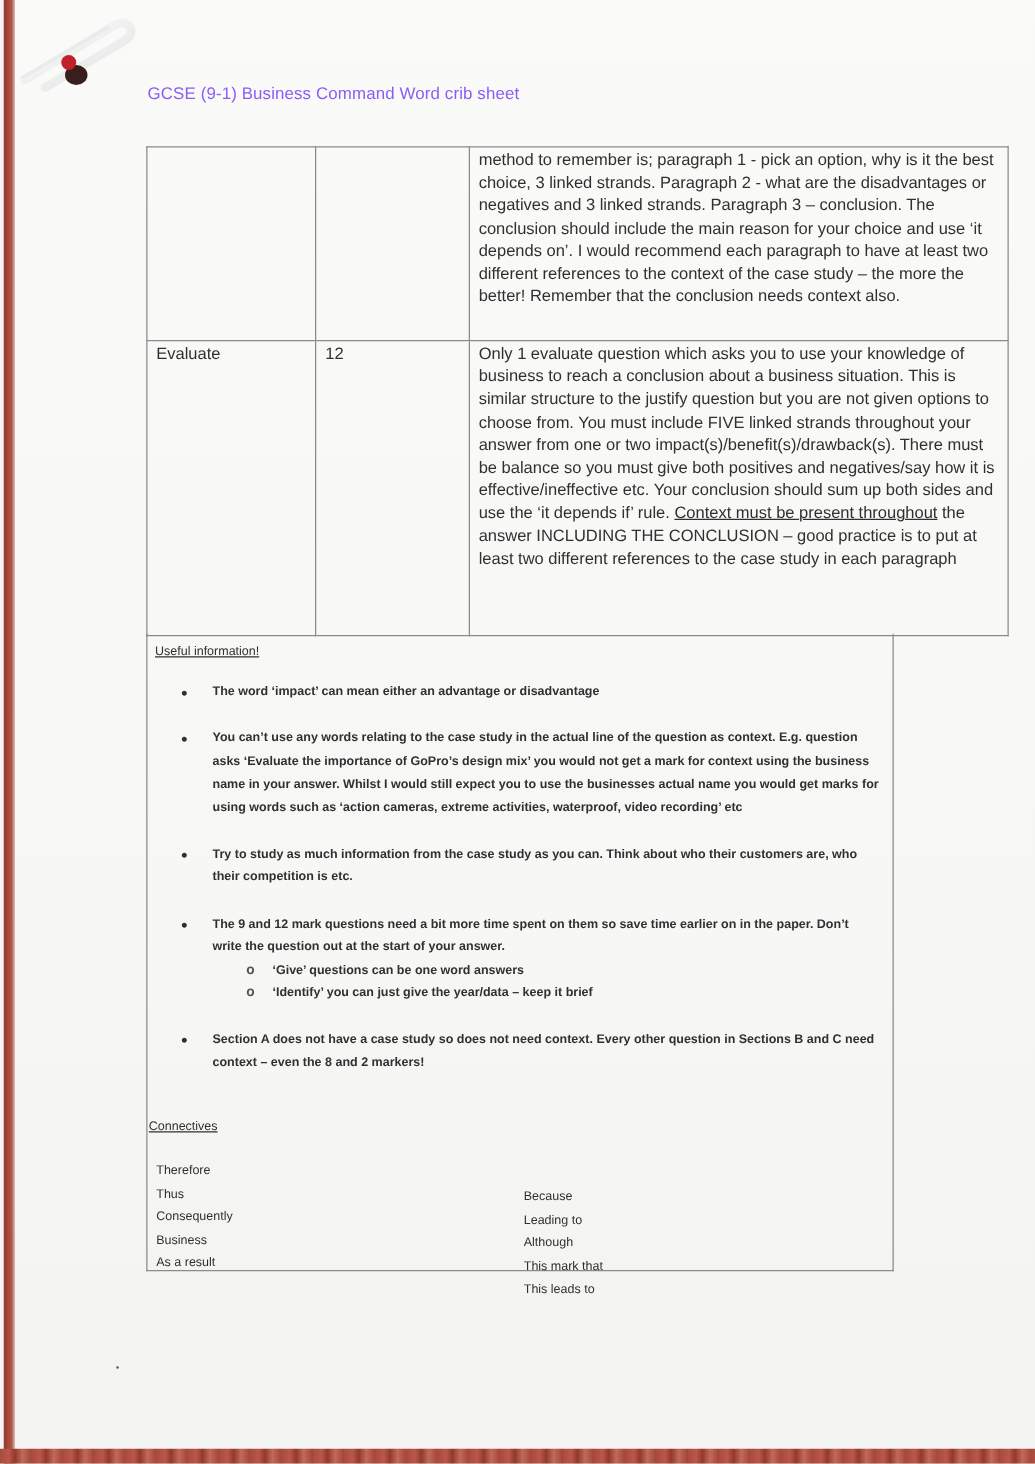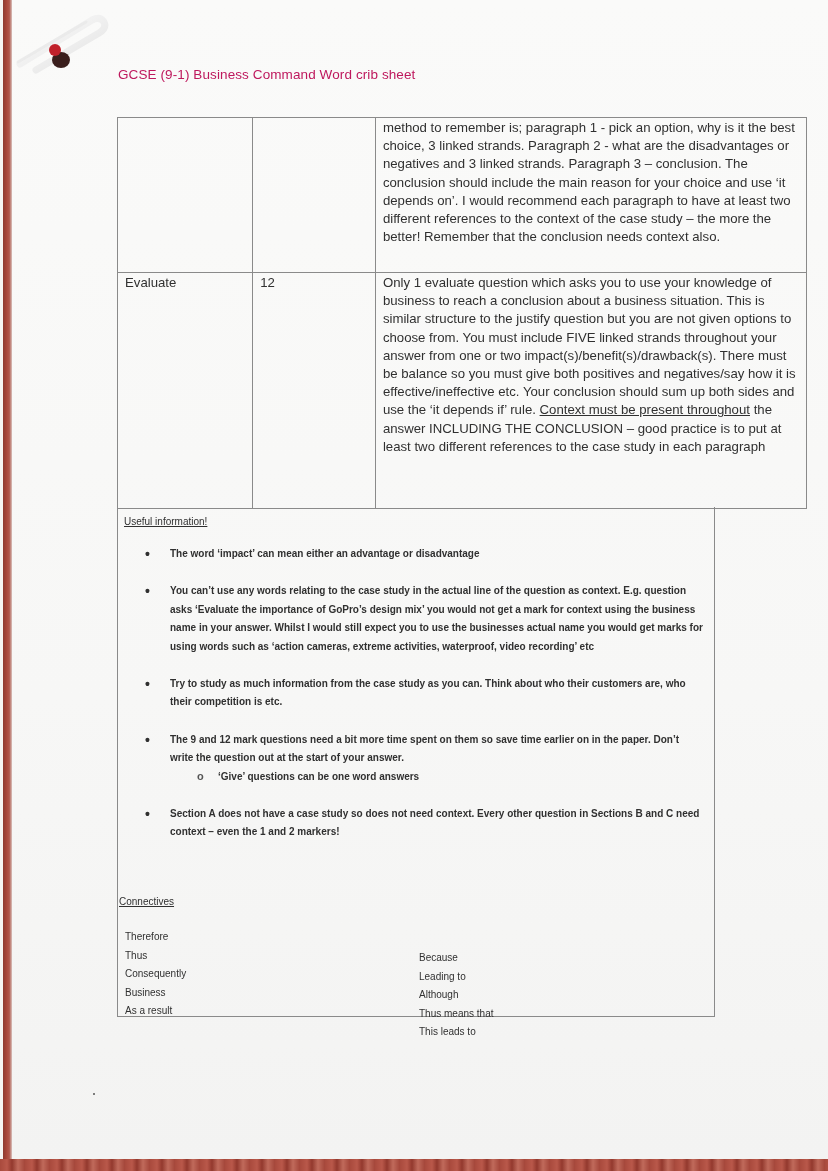--- a/index.html
+++ b/index.html
@@ -44,21 +44,21 @@
     left: 14px;
     top: 12px;
     width: 95px;
     height: 62px;
   }
   .doc-title {
     position: absolute;
     left: 118px;
     top: 67px;
     font-size: 13.5px;
-    color: #be185d;
+    color: #8b5cf6;
     letter-spacing: 0.1px;
   }
   .cmd-table {
     position: absolute;
     left: 117px;
     top: 117px;
     width: 690px;
     border-collapse: collapse;
     font-size: 13.2px;
     line-height: 18.2px;
@@ -201,35 +201,36 @@
 <div class="info-box">
   <div class="info-heading">Useful information!</div>
   <ul class="bullets">
     <li class="bullet"><span>The word ‘impact’ can mean either an advantage or disadvantage</span></li>
     <li class="bullet"><span>You can’t use any words relating to the case study in the actual line of the question as context.  E.g. question asks ‘Evaluate the importance of GoPro’s design mix’ you would not get a mark for context using the business name in your answer.  Whilst I would still expect you to use the businesses actual name you would get marks for using words such as ‘action cameras, extreme activities, waterproof, video recording’ etc</span></li>
     <li class="bullet"><span>Try to study as much information from the case study as you can.  Think about who their customers are, who their competition is etc.</span></li>
     <li class="bullet">
       <span>The 9 and 12 mark questions need a bit more time spent on them so save time earlier on in the paper.  Don’t write the question out at the start of your answer.</span>
       <ul class="sub-list">
         <li class="sub-item">‘Give’ questions can be one word answers</li>
+        <li class="sub-item">‘Identify’ you can just give the year/data – keep it brief</li>
       </ul>
     </li>
-    <li class="bullet"><span>Section A does not have a case study so does not need context.  Every other question in Sections B and C need context – even the 1 and 2 markers!</span></li>
+    <li class="bullet"><span>Section A does not have a case study so does not need context.  Every other question in Sections B and C need context – even the 8 and 2 markers!</span></li>
   </ul>
 
   <div class="conn-heading">Connectives</div>
   <ul class="conn-col left">
     <li>Therefore</li>
     <li>Thus</li>
     <li>Consequently</li>
     <li>Business</li>
     <li>As a result</li>
   </ul>
   <ul class="conn-col right">
     <li>Because</li>
     <li>Leading to</li>
     <li>Although</li>
-    <li>Thus means that</li>
+    <li>This mark that</li>
     <li>This leads to</li>
   </ul>
 </div>
 
 <div class="dot-mark"></div>
 
 </body></html>

